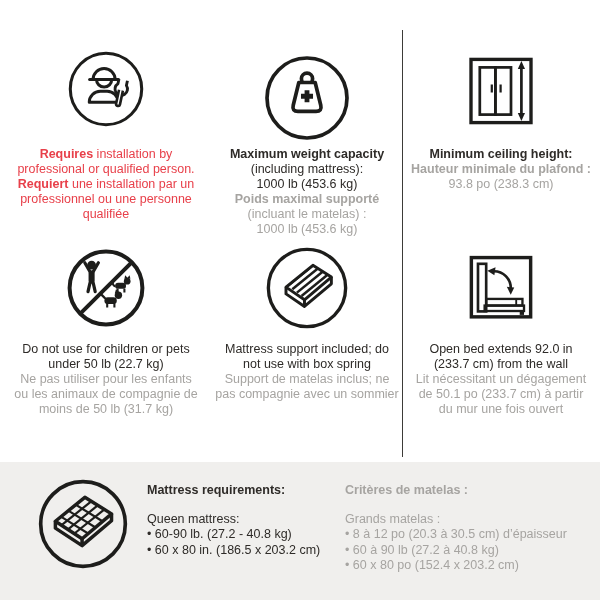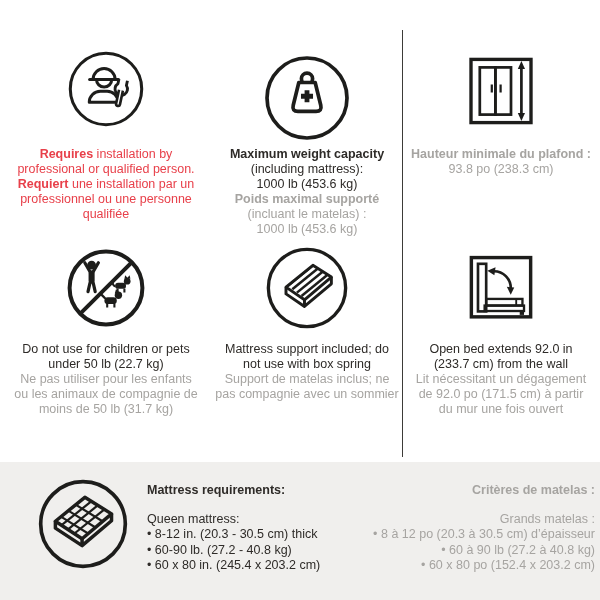--- a/index.html
+++ b/index.html
@@ -22,21 +22,21 @@
   .txt{margin:6px 0 0;font-size:12.5px;line-height:15px;text-align:center;}
   .row2 .txt{}
   .line{display:block;white-space:nowrap;}
   .red{color:var(--red);}
   .gray{color:var(--gray);}
   .b{font-weight:bold;}
   .bottom{position:absolute;top:462px;left:0;width:600px;height:138px;background:var(--bg);display:flex;}
   .bicon{margin:16px 0 0 37px;width:92px;flex:0 0 92px;}
   .bcol{font-size:12.5px;line-height:15.5px;}
   .bcol.en{margin:21px 0 0 18px;width:182px;}
-  .bcol.fr{margin:21px 0 0 16px;width:250px;text-align:right;}
+  .bcol.fr{margin:21px 0 0 16px;width:250px;}
   .btitle{font-weight:bold;margin:0 0 13px;}
   .bsub{margin:0;}
   .bullets{margin:0;padding:0;list-style:none;}
   .bullets li::before{content:"\2022\00a0";}
 </style>
 </head>
 <body>
 
 <div class="canvas">
 
@@ -99,20 +99,21 @@
               <rect x="23.5" y="20.5" width="19.5" height="59" stroke-width="3.4"></rect>
               <rect x="43" y="20.5" width="19.5" height="59" stroke-width="3.4"></rect>
               <path d="M38.5 42 v10 M49.5 42 v10" stroke-width="2.8"></path>
               <path d="M75.5 21 V79" stroke-width="3.4"></path>
               <polygon points="75.5,12.5 71,22.5 80,22.5" fill="currentColor" stroke="none"></polygon>
               <polygon points="75.5,87.5 71,77.5 80,77.5" fill="currentColor" stroke="none"></polygon>
             </svg>
           </span>
         </div>
         <p class="txt">
+          <span class="line b">Minimum ceiling height:</span>
           <span class="line gray b">Hauteur minimale du plafond :</span>
           <span class="line gray">93.8 po (238.3 cm)</span>
         </p>
       </section>
     </div>
 
     <div class="row row2">
 
       <section class="cell c1">
         <div class="iconarea2">
@@ -190,21 +191,21 @@
               <path d="M40.5 28.5 A21.5 21.5 0 0 1 62.5 50.5" stroke-width="3.4"></path>
               <polygon points="62.5,58.5 57.5,48.5 67,49.5" fill="currentColor" stroke="none"></polygon>
               <polygon points="32.5,28 43,23.5 41.5,33.5" fill="currentColor" stroke="none"></polygon>
             </svg>
           </span>
         </div>
         <p class="txt">
           <span class="line">Open bed extends 92.0 in</span>
           <span class="line">(233.7 cm) from the wall</span>
           <span class="line gray">Lit nécessitant un dégagement</span>
-          <span class="line gray">de 92.0 po (171.5 cm) à partir</span>
+          <span class="line gray">de 50.1 po (233.7 cm) à partir</span>
           <span class="line gray">du mur une fois ouvert</span>
         </p>
       </section>
     </div>
   </div>
 
   <div class="bottom">
     <div class="bicon">
       <svg viewBox="0 0 100 100" width="92" height="92" fill="none" stroke="currentColor">
         <defs>
@@ -222,23 +223,22 @@
           <path d="M67 29 L31 58"></path>
           <path d="M74 33.5 L38 62.5"></path>
         </g>
         <path d="M20 47 v7.5 L49 73.5 v-7.5 M49 73.5 L81 46.5 v-7.5" stroke-width="3.8" stroke-linejoin="round"></path>
       </svg>
     </div>
     <div class="bcol en">
       <p class="btitle">Mattress requirements:</p>
       <p class="bsub">Queen mattress:</p>
       <ul class="bullets">
-        <li>8-12 in. (20.3 - 30.5 cm) thick</li>
         <li>60-90 lb. (27.2 - 40.8 kg)</li>
-        <li>60 x 80 in. (245.4 x 203.2 cm)</li>
+        <li>60 x 80 in. (186.5 x 203.2 cm)</li>
       </ul>
     </div>
     <div class="bcol fr gray">
       <p class="btitle">Critères de matelas :</p>
       <p class="bsub">Grands matelas :</p>
       <ul class="bullets">
         <li>8 à 12 po (20.3 à 30.5 cm) d’épaisseur</li>
         <li>60 à 90 lb (27.2 à 40.8 kg)</li>
         <li>60 x 80 po (152.4 x 203.2 cm)</li>
       </ul>

